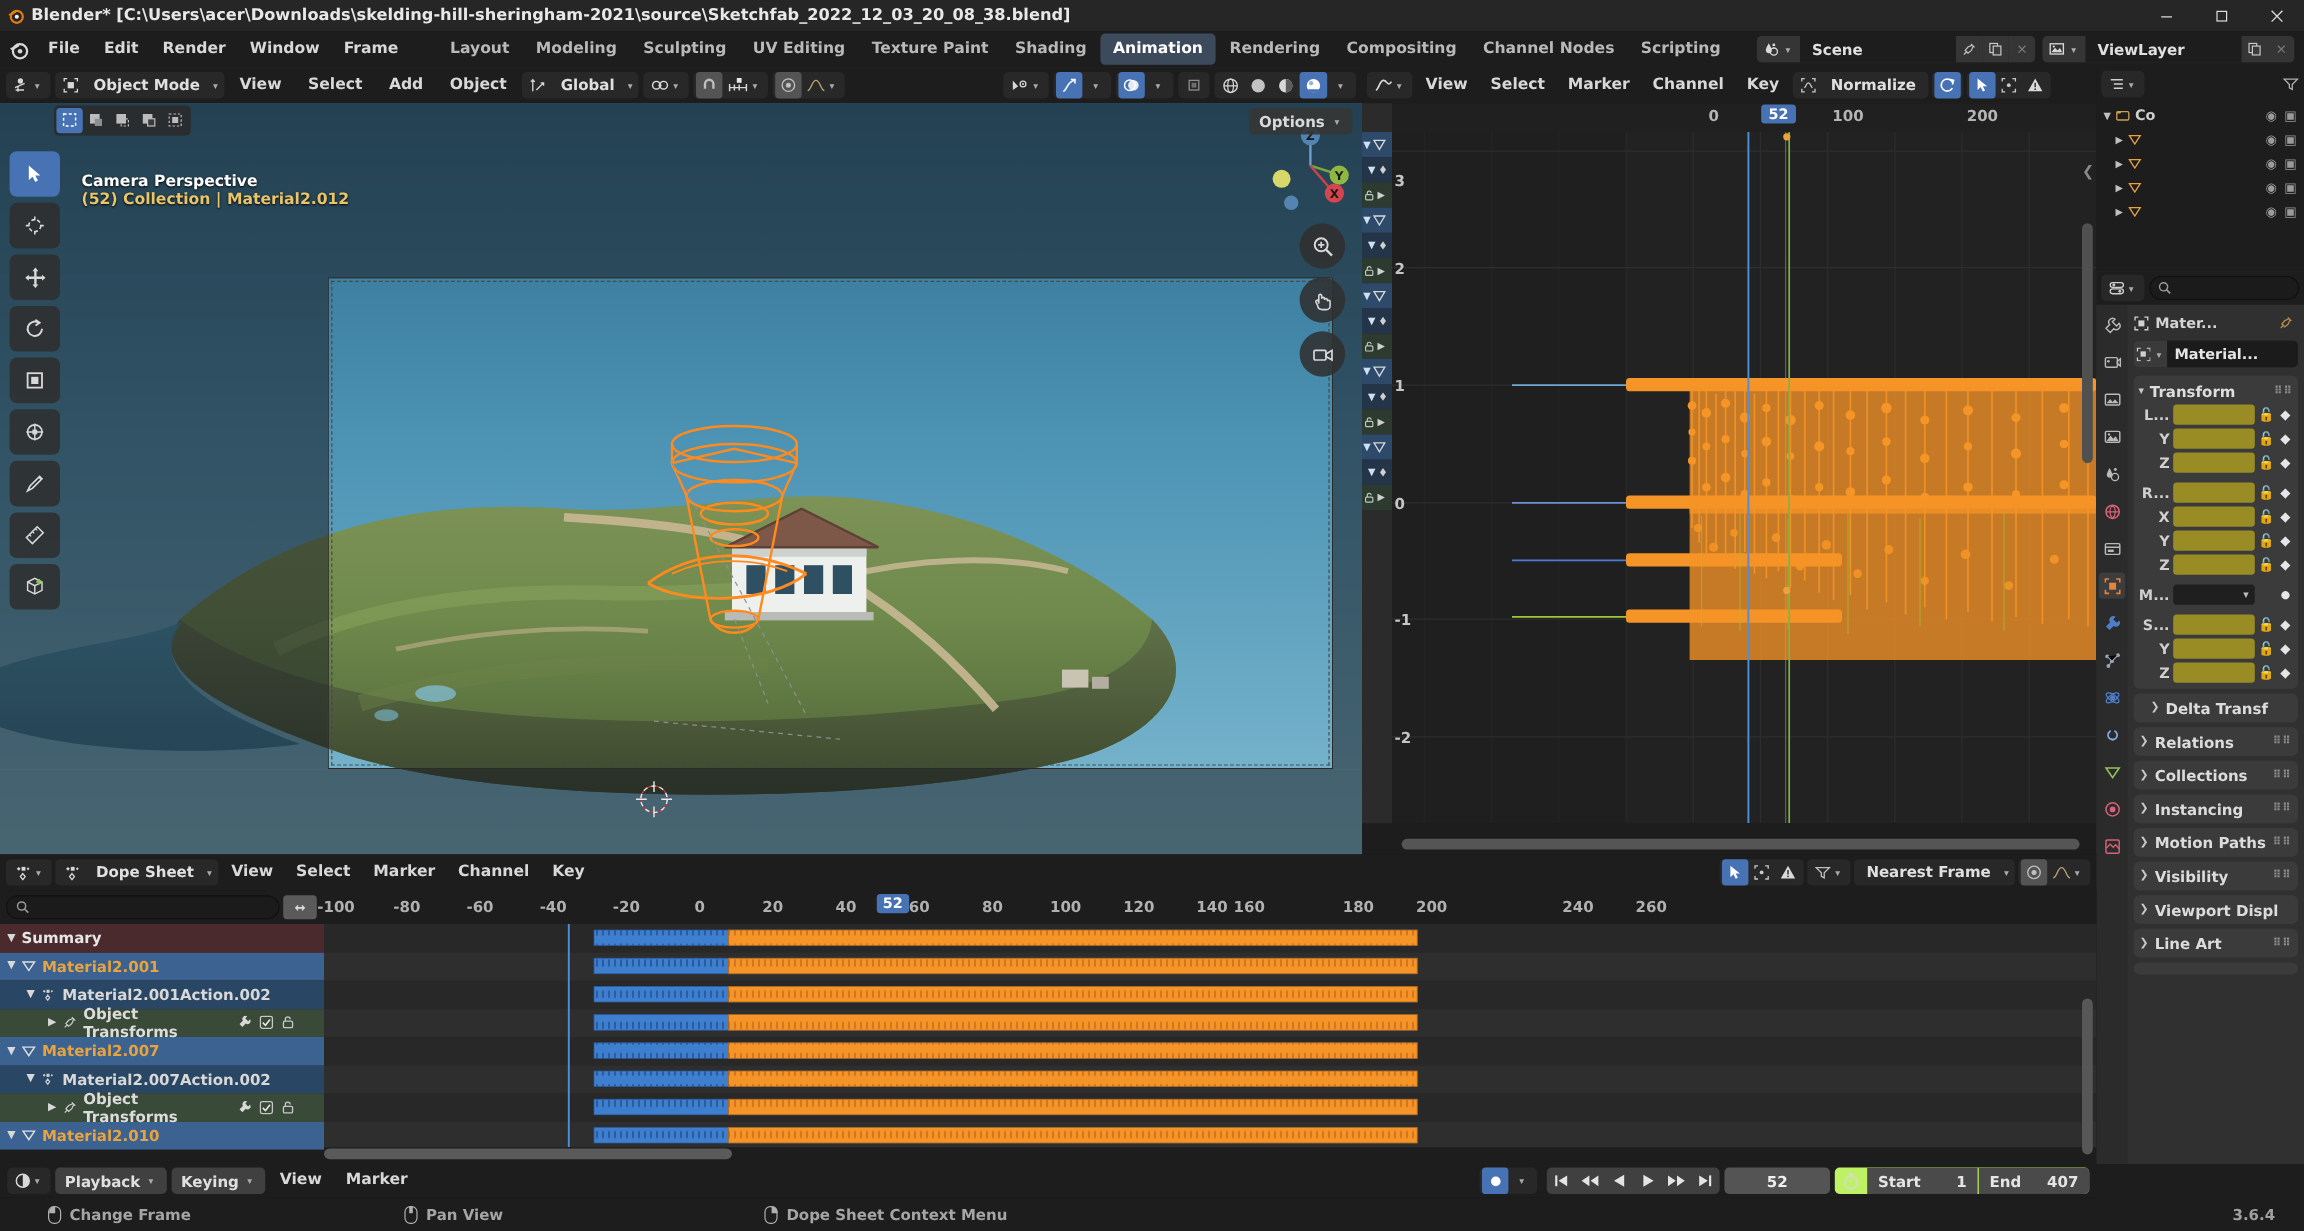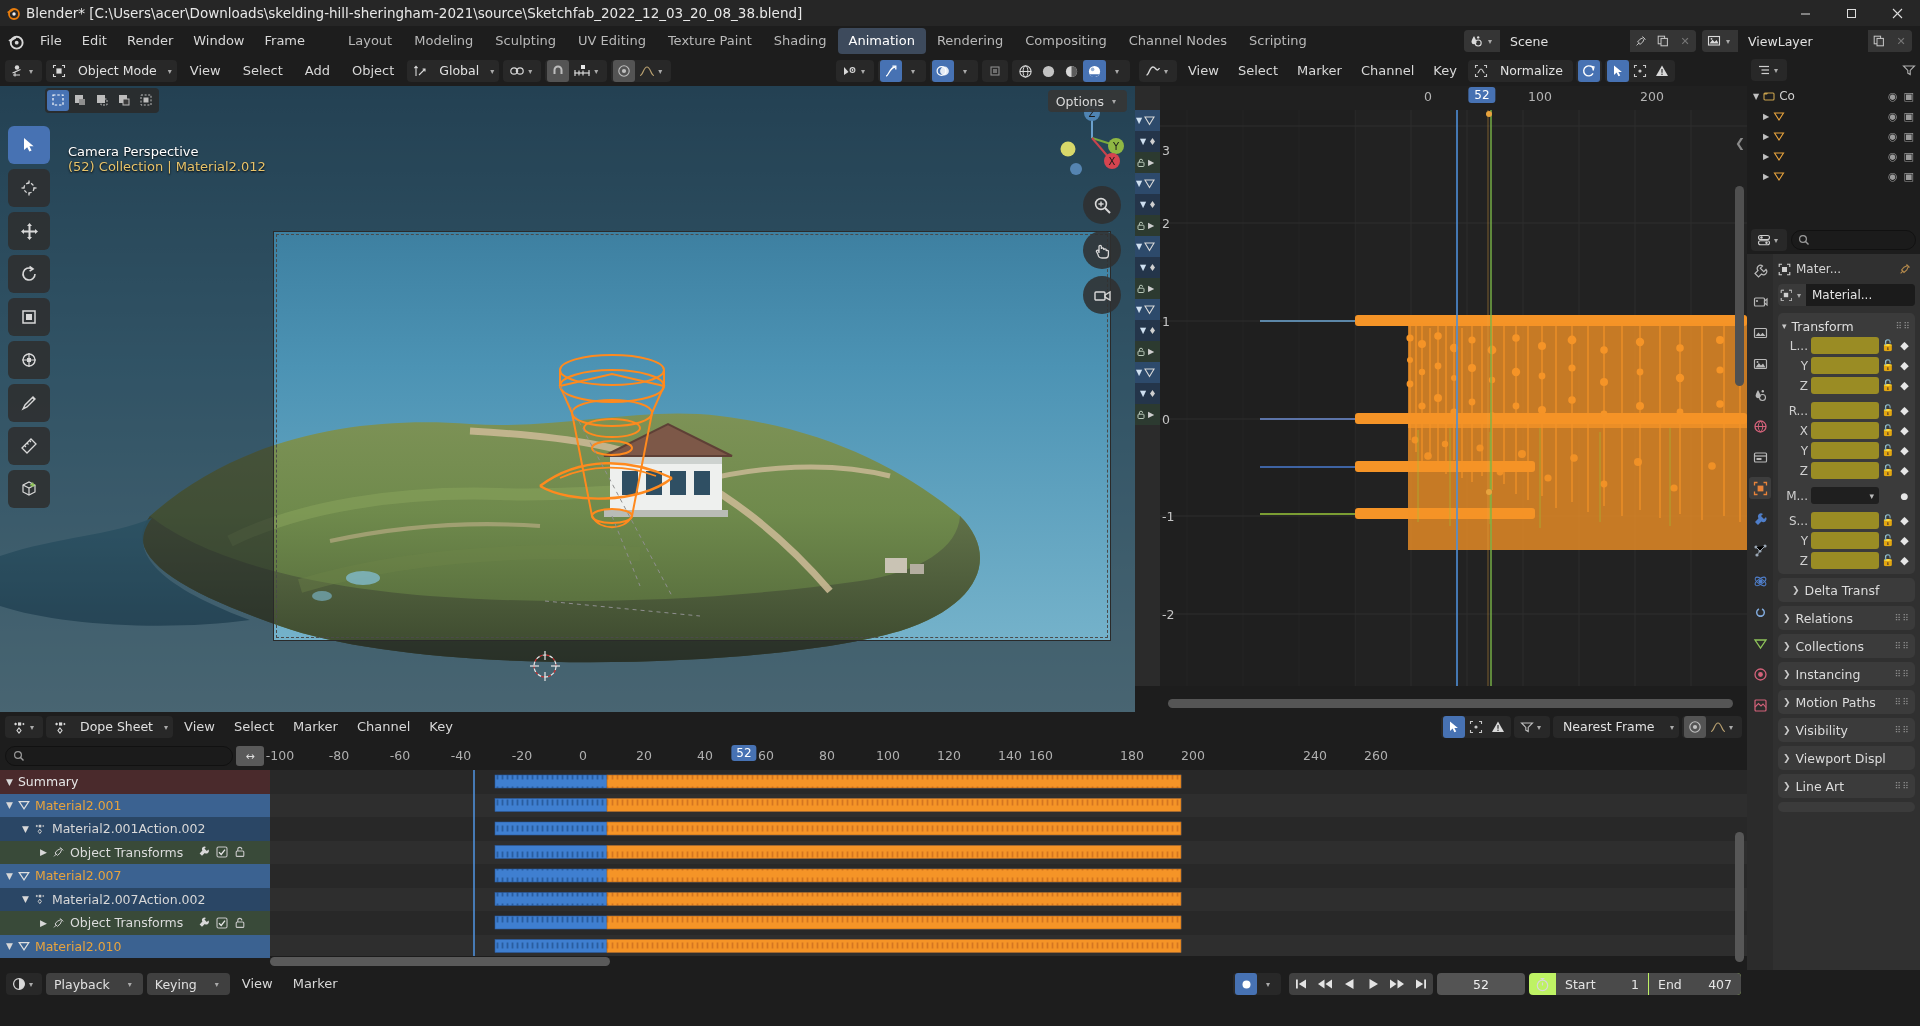--- a/index.html
+++ b/index.html
@@ -4,21 +4,21 @@
 <style>
   * { box-sizing: border-box; margin: 0; padding: 0; }
   html, body {
     width: 1920px; height: 1026px;
     background: #1d1d1d;
     font-family: "DejaVu Sans", "Liberation Sans", sans-serif;
     font-size: 13px;
     color: #e5e5e5;
     overflow: hidden;
   }
-  .app { position: relative; width: 1920px; height: 748px; }
+  .app { position: relative; width: 1920px; height: 748px; font-weight: bold; }
 
   
   .titlebar {
     position: absolute; left:0; top:0; width:1920px; height:26px;
     background: #262626;
     display: flex; align-items: center;
   }
   .titlebar .tb-icon { width: 26px; display:flex; align-items:center; justify-content:center; }
   .titlebar .tb-title { font-size: 13.5px; color: #e8e8e8; white-space: nowrap; }
   .titlebar .tb-ctrls { margin-left:auto; display:flex; height:26px; }
@@ -164,21 +164,21 @@
   .krow.alt { background:#2e2e2e; }
 
   .dope-scroll-h { position:absolute; left:270px; bottom:4px; right:10px; height:9px; }
   .dope-scroll-h .thumb { position:absolute; height:9px; background:#5a5a5a; border-radius:5px; }
   .dope-scroll-v { position:absolute; right:3px; top:62px; width:9px; height:130px; background:#575757; border-radius:5px; }
 
   
   .timebar { position:absolute; left:0; top:970px; width:1747px; height:28px; background:#1d1d1d;
     display:flex; align-items:center; gap:4px; padding:0 6px; }
   .tb-menu { padding:0 8px; height:22px; line-height:22px; font-size:13px; color:#d8d8d8; }
-  .pill { background:#404040; border-radius:4px; height:22px; display:flex; align-items:center; padding:0 8px; font-size:12.5px; color:#e0e0e0; gap:15px; }
+  .pill { background:#404040; border-radius:4px; height:22px; display:flex; align-items:center; padding:0 8px; font-size:12.5px; color:#e0e0e0; gap:4px; }
   .playgrp { display:flex; background:#404040; border-radius:4px; height:22px; align-items:center; overflow:hidden; }
   .playgrp .pb { width:24px; height:22px; display:flex; align-items:center; justify-content:center; color:#e4e4e4; font-size:11px; }
   .frame-field { background:#545454; border-radius:4px; height:22px; width:88px; display:flex; align-items:center; justify-content:center; font-size:12.5px; color:#f0f0f0; }
   .range-grp { display:flex; background:#bef264; border-radius:4px; height:22px; align-items:center; overflow:hidden; }
   .range-grp .rg-icon { width:26px; display:flex; align-items:center; justify-content:center; color:#d8d8d8; }
   .range-grp .rg-fld { display:flex; align-items:center; justify-content:space-between; height:22px; width:92px; padding:0 9px; background:#4a4a4a; font-size:12.5px; margin-left:1px; }
 
   
   .statusbar { position:absolute; left:0; top:998px; width:1920px; height:28px; background:#1d1d1d;
     display:flex; align-items:center; gap:8px; padding:0 10px; font-size:12.5px; color:#a5a5a5; }
@@ -1734,14 +1734,29 @@
         <span>Start</span>
         <span>1</span>
       </div>
       <div class="rg-fld">
         <span>End</span>
         <span>407</span>
       </div>
     </div>
   </div>
 
+  <div class="statusbar">
+    <div class="sb-item" style="margin-left:30px;">
+      <span class="mouse-ico left"></span>
+      <span>Change Frame</span>
+    </div>
+    <div class="sb-item" style="margin-left:170px;">
+      <span class="mouse-ico mid"></span>
+      <span>Pan View</span>
+    </div>
+    <div class="sb-item" style="margin-left:210px;">
+      <span class="mouse-ico right"></span>
+      <span>Dope Sheet Context Menu</span>
+    </div>
+    <div class="sb-version">3.6.4</div>
+  </div>
 
 </div>
 
 </body></html>

